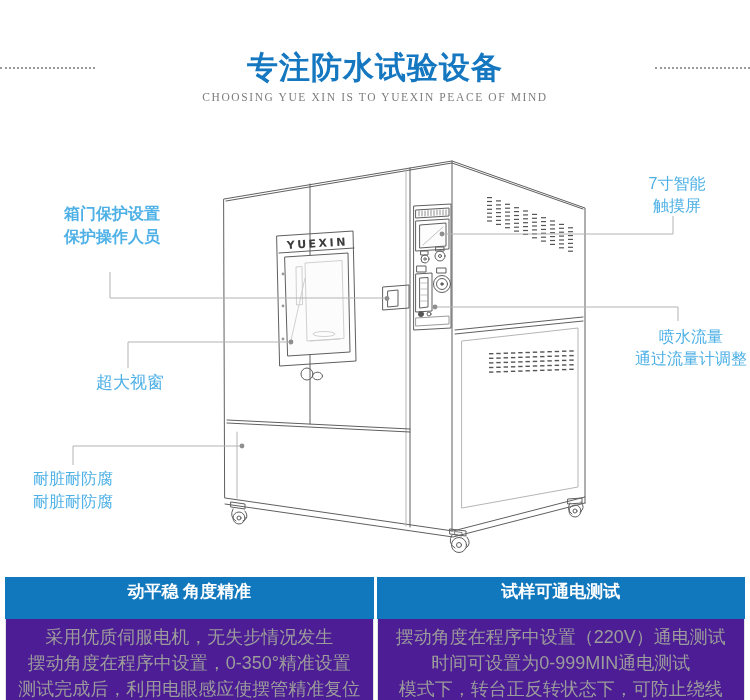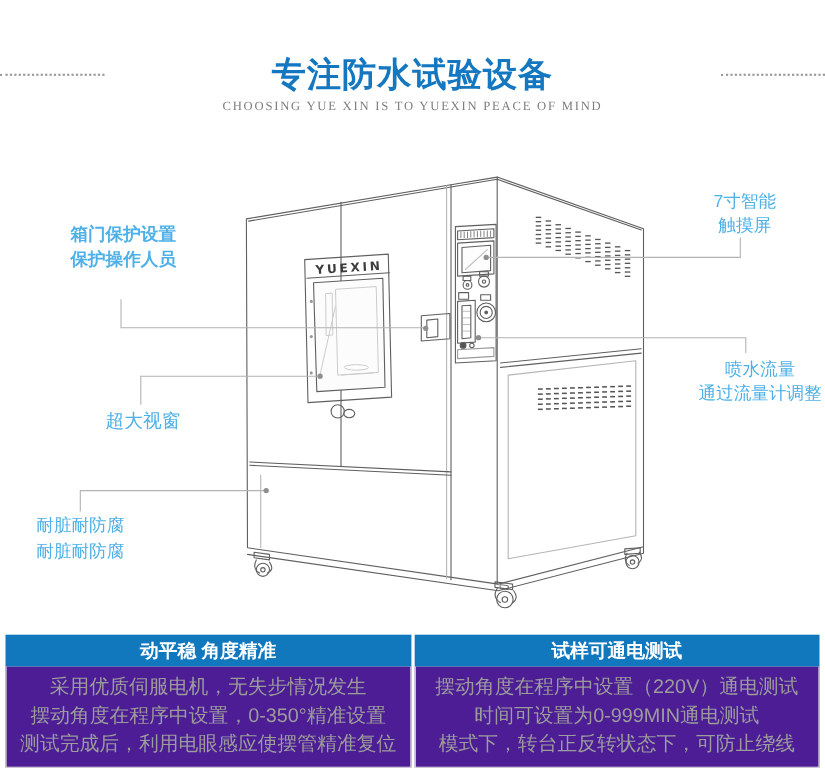--- a/index.html
+++ b/index.html
@@ -18,21 +18,21 @@
            font-size:16px;line-height:23px;white-space:nowrap;}
   .co-door{left:112px;top:202px;font-weight:bold;}
   .co-window{left:130px;top:371px;font-size:17px;}
   .co-steel{left:73px;top:467px;}
   .co-screen{left:677px;top:173px;line-height:22px;}
   .co-flow{left:658px;top:326px;line-height:22px;margin-left:33px;}
   
   .features{position:absolute;left:5px;right:5px;top:577px;display:flex;gap:3px;}
   .panel{flex:1;min-width:0;}
   .panel-h{background:#1278be;color:#fff;font-size:17px;font-weight:bold;
-           text-align:center;height:29px;line-height:29px;}
+           text-align:center;height:42px;line-height:29px;}
   .panel-b{border:1px solid #e2e2e2;border-top:none;background:#4c1d95;
            padding:5px 0 8px;text-align:center;font-size:18px;color:#9c9c9c;line-height:26px;}
 </style>
 </head>
 <body>
 
 <div class="page">
 
   <div class="header">
     <div class="title-row">

